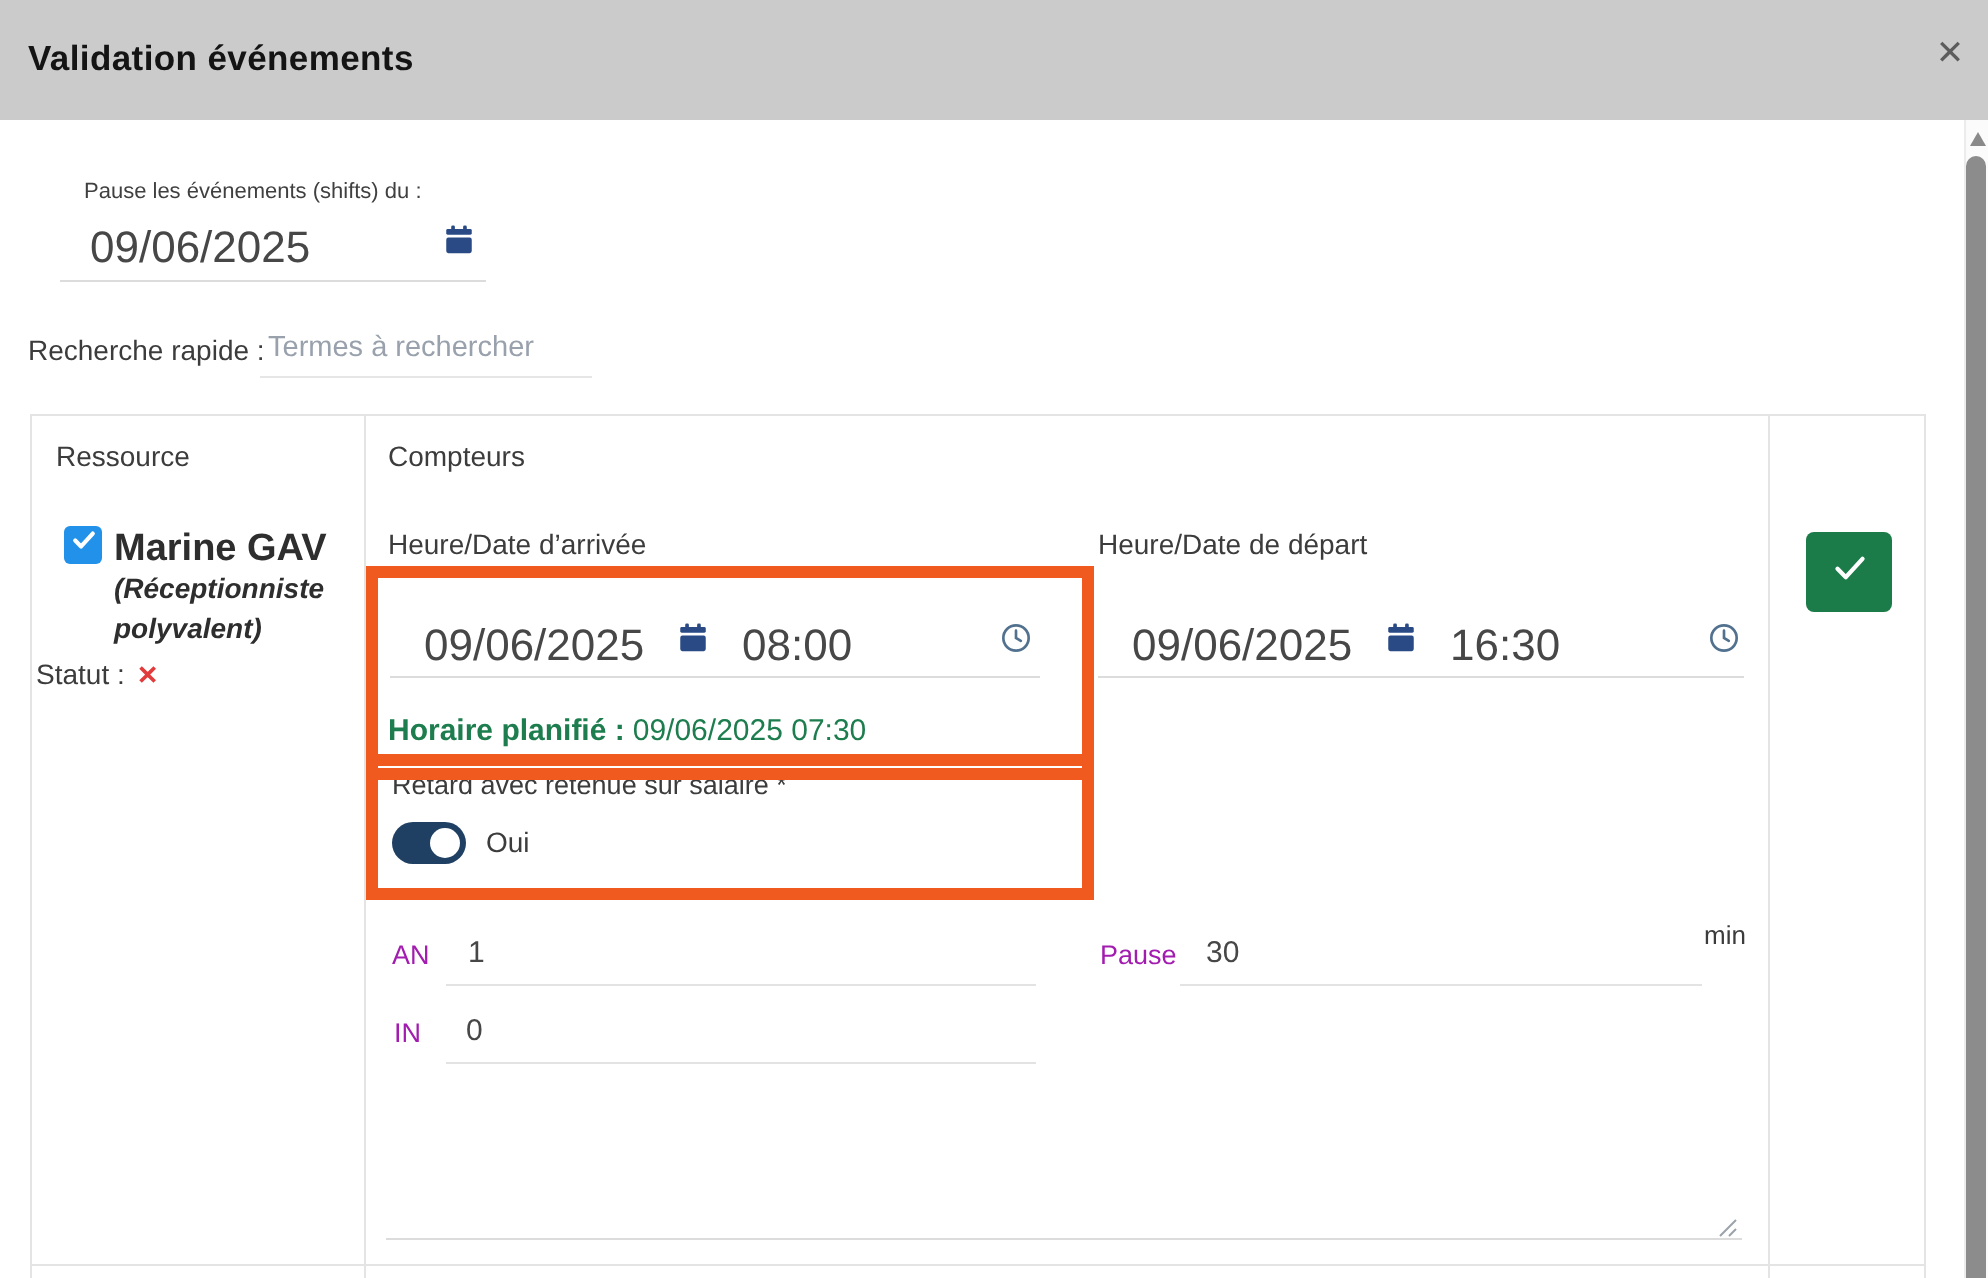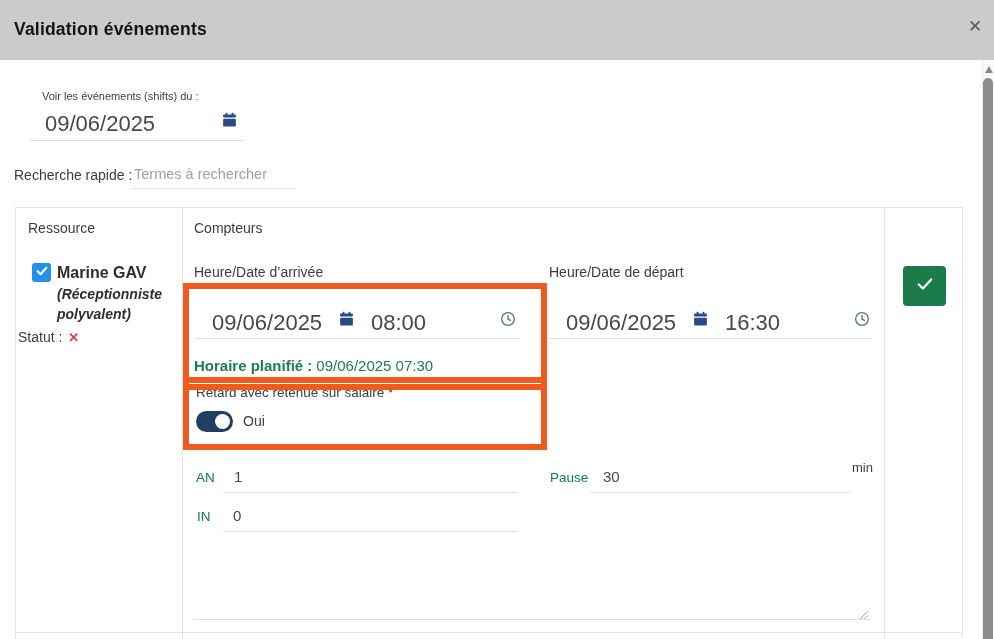--- a/index.html
+++ b/index.html
@@ -15,50 +15,50 @@
   .hline{position:absolute;height:1px;background:#e4e4e4;}
   .ghost-input{background:transparent;border:none;outline:none;padding:0;margin:0;font-family:inherit;color:#4c1d95;}
   .small-label{font-size:11px;color:#404040;}
   .field-label{font-size:14px;color:#3c3c3c;}
   .value-text{font-size:22px;color:#474747;}
   input::placeholder, textarea::placeholder{color:#98a1ac;opacity:1;}
   
   .hl{position:absolute;border:6px solid #F05A1E;pointer-events:none;}
   
   .checkbox{left:32px;top:263px;width:19px;height:19px;background:#2191ea;border-radius:3px;display:flex;align-items:center;justify-content:center;cursor:pointer;}
-  .res-name{left:57px;top:264px;font-size:16px;font-weight:700;color:#2e2e2e;}
+  .res-name{left:57px;top:264px;font-size:19px;font-weight:700;color:#2e2e2e;}
   .res-role{left:57px;top:284px;width:112px;font-size:14px;font-weight:700;font-style:italic;color:#2e2e2e;line-height:20px;}
   .statut{left:18px;top:329px;font-size:14px;color:#3c3c3c;}
   .statut .x{color:#e23b3b;font-weight:700;font-size:13px;margin-left:6px;}
   
   .planned{font-size:15px;color:#1d7d4e;}
   .planned b{font-weight:700;}
   .planned span{margin-left:4px;font-weight:400;}
   
   .toggle{left:196px;top:411px;width:37px;height:21px;border-radius:11px;background:#1f3f63;cursor:pointer;}
   .toggle .knob{position:absolute;right:3px;top:3px;width:15px;height:15px;border-radius:50%;background:#fff;}
   
   .validate-btn{left:903px;top:266px;width:43px;height:40px;background:#1b7b49;border-radius:4px;display:flex;align-items:center;justify-content:center;cursor:pointer;}
   
   .sb-track{left:982px;top:60px;width:12px;height:579px;background:#fbfbfb;border-left:1px solid #ececec;}
   .sb-arrow{left:985px;top:66px;width:0;height:0;border-left:4px solid transparent;border-right:4px solid transparent;border-bottom:7px solid #8a8a8a;cursor:pointer;}
   .sb-thumb{left:983px;top:78px;width:10px;height:561px;background:#8c8c8c;border-radius:5px 5px 0 0;cursor:pointer;}
-  .counter-label{font-size:13.5px;color:#15803d;}
+  .counter-label{font-size:13.5px;color:#a21caf;}
   .counter-value{font-size:15px;color:#474747;}
 </style>
 </head>
 <body>
 
 <div class="stage">
 
   <div class="abs modal-header"></div>
   <div class="abs modal-title">Validation événements</div>
   <div class="abs close-btn">✕</div>
 
-  <div class="abs small-label" style="left:42px;top:90px;">Voir les événements (shifts) du :</div>
+  <div class="abs small-label" style="left:42px;top:90px;">Pause les événements (shifts) du :</div>
   <input class="abs ghost-input value-text" style="left: 45px; top: 111px; width: 165px;" value="09/06/2025">
   <span class="abs" style="left:221px;top:111px;">
     <svg width="17" height="17" viewBox="0 0 24 24" fill="#2A4A85">
         <rect x="3" y="5" width="18" height="4" rx="1"></rect>
         <rect x="3" y="11" width="18" height="11" rx="1.5"></rect>
         <rect x="6.5" y="2.5" width="2.6" height="4.5" rx="1"></rect>
         <rect x="14.9" y="2.5" width="2.6" height="4.5" rx="1"></rect>
       </svg>
   </span>
   <div class="uline" style="left:30px;top:140px;width:213px;"></div>

